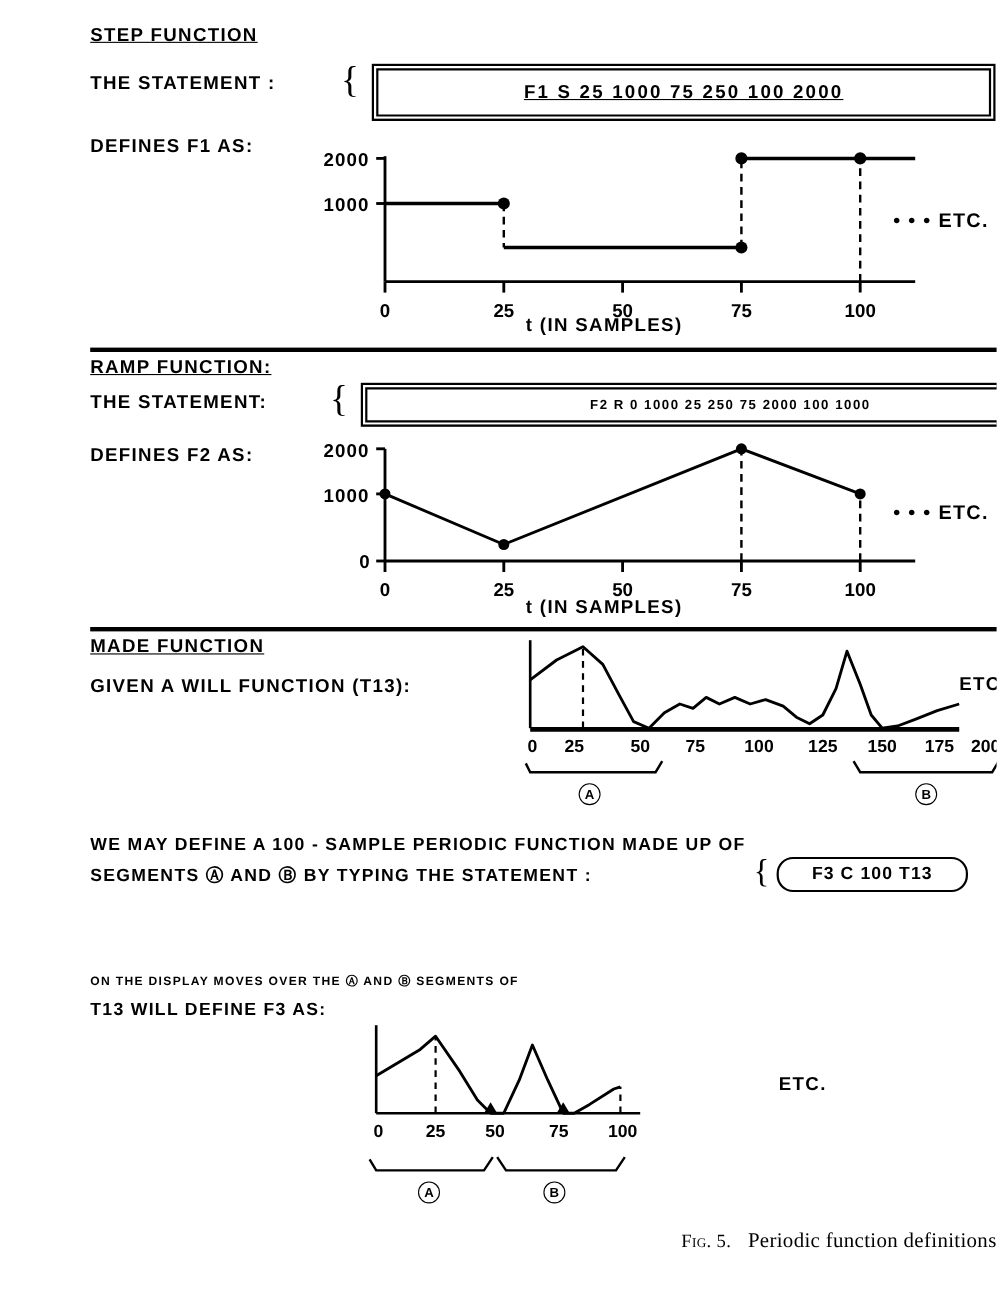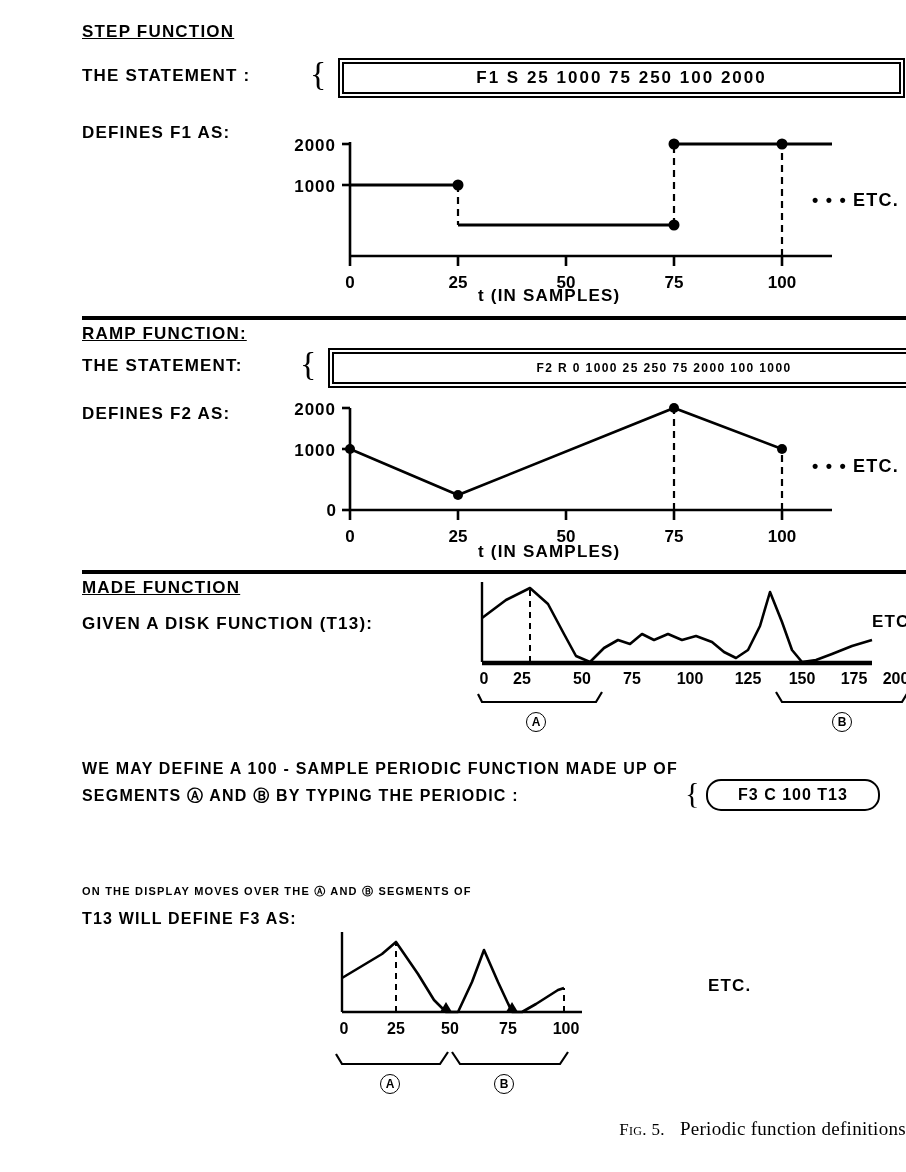--- a/index.html
+++ b/index.html
@@ -61,21 +61,21 @@
   }
 </style>
 </head>
 <body>
 
 <div class="fig">
 
   <div class="lbl under" style="left:40px;top:22px;">STEP FUNCTION</div>
   <div class="lbl" style="left:40px;top:66px;">THE STATEMENT :</div>
   <div class="brace" style="left:268px;top:57px;">{</div>
-  <div class="boxstmt inner" style="left:296px;top:58px;width:567px;height:40px;">F1   S   25   1000   75   250   100   2000</div>
+  <div class="boxstmt inner" style="left:296px;top:58px;width:567px;height:52px;text-decoration:underline;">F1   S   25   1000   75   250   100   2000</div>
 
   <div class="lbl" style="left:40px;top:123px;">DEFINES F1 AS:</div>
 
   <svg style="left:250px;top:130px;" width="560" height="160">
 
     <line x1="58" y1="12" x2="58" y2="126" stroke="#000" stroke-width="2.6"></line>
     <line x1="58" y1="126" x2="540" y2="126" stroke="#000" stroke-width="2.6"></line>
 
     <line x1="50" y1="14" x2="58" y2="14" stroke="#000" stroke-width="2.6"></line>
     <line x1="50" y1="55" x2="58" y2="55" stroke="#000" stroke-width="2.6"></line>
@@ -146,21 +146,21 @@
     <circle cx="382" cy="10" r="5" fill="#000"></circle>
     <circle cx="490" cy="51" r="5" fill="#000"></circle>
   </svg>
 
   <div class="lbl" style="left:770px;top:456px;font-size:18px;">• • • ETC.</div>
   <div class="lbl" style="left:436px;top:542px;">t (IN SAMPLES)</div>
 
   <div class="rule" style="left:40px;top:570px;width:826px;height:4px;"></div>
 
   <div class="lbl under" style="left:40px;top:578px;">MADE FUNCTION</div>
-  <div class="lbl" style="left:40px;top:614px;">GIVEN A DISK FUNCTION (T13):</div>
+  <div class="lbl" style="left:40px;top:614px;">GIVEN A WILL FUNCTION (T13):</div>
 
   <svg style="left:430px;top:578px;" width="420" height="110">
     <line x1="10" y1="4" x2="10" y2="84" stroke="#000" stroke-width="2.4"></line>
     <line x1="10" y1="84" x2="400" y2="84" stroke="#000" stroke-width="2.4"></line>
     <path d="M10,40 L34,22 L58,10 L76,26 L92,56 L104,78 L118,84 L132,70 L146,62 L158,66 L170,56 L182,62 L196,56 L210,62 L224,58 L240,64 L252,74 L264,80 L276,72 L288,48 L298,14 L310,44 L320,72 L330,84 L344,82 L360,76 L380,68 L400,62" fill="none" stroke="#000" stroke-width="2.6" stroke-linejoin="round"></path>
     <line x1="58" y1="84" x2="58" y2="10" stroke="#000" stroke-width="2" stroke-dasharray="6,5"></line>
   </svg>
 
   <svg style="left:430px;top:662px;" width="430" height="60">
     <line x1="10" y1="2" x2="400" y2="2" stroke="#000" stroke-width="2.4"></line>
@@ -178,21 +178,21 @@
 
     <path d="M6,32 L10,40 L124,40 L130,30" fill="none" stroke="#000" stroke-width="2.2"></path>
     <path d="M304,30 L310,40 L430,40 L436,30" fill="none" stroke="#000" stroke-width="2.2"></path>
   </svg>
   <div class="circ" style="left:484px;top:712px;">A</div>
   <div class="circ" style="left:790px;top:712px;">B</div>
 
   <div class="lbl" style="left:830px;top:612px;font-size:17px;">ETC.</div>
 
   <div class="lbl" style="left:40px;top:760px;font-size:16px;">WE MAY DEFINE A 100 - SAMPLE PERIODIC FUNCTION MADE UP OF</div>
-  <div class="lbl" style="left:40px;top:786px;font-size:16px;">SEGMENTS  Ⓐ  AND  Ⓑ  BY TYPING THE PERIODIC :</div>
+  <div class="lbl" style="left:40px;top:786px;font-size:16px;">SEGMENTS  Ⓐ  AND  Ⓑ  BY TYPING THE STATEMENT :</div>
   <div class="brace" style="left:643px;top:778px;font-size:30px;">{</div>
   <div class="boxstmt" style="left:664px;top:779px;width:174px;height:32px;font-size:16px;letter-spacing:1px;border-width:2px;border-radius:15px;">F3 C 100 T13</div>
 
   <div class="lbl" style="left:40px;top:884px;font-size:11px;">ON THE DISPLAY MOVES OVER THE  Ⓐ  AND Ⓑ SEGMENTS OF</div>
   <div class="lbl" style="left:40px;top:910px;font-size:16px;">T13 WILL DEFINE F3 AS:</div>
 
   <svg style="left:280px;top:930px;" width="360" height="110">
     <line x1="20" y1="2" x2="20" y2="82" stroke="#000" stroke-width="2.4"></line>
     <line x1="20" y1="82" x2="260" y2="82" stroke="#000" stroke-width="2.4"></line>
     <path d="M20,48 L60,24 L74,12 L96,44 L112,70 L124,82 L136,82 L150,52 L162,20 L176,52 L190,82 L200,82 L214,74 L236,60 L242,58" fill="none" stroke="#000" stroke-width="2.6" stroke-linejoin="round"></path>

